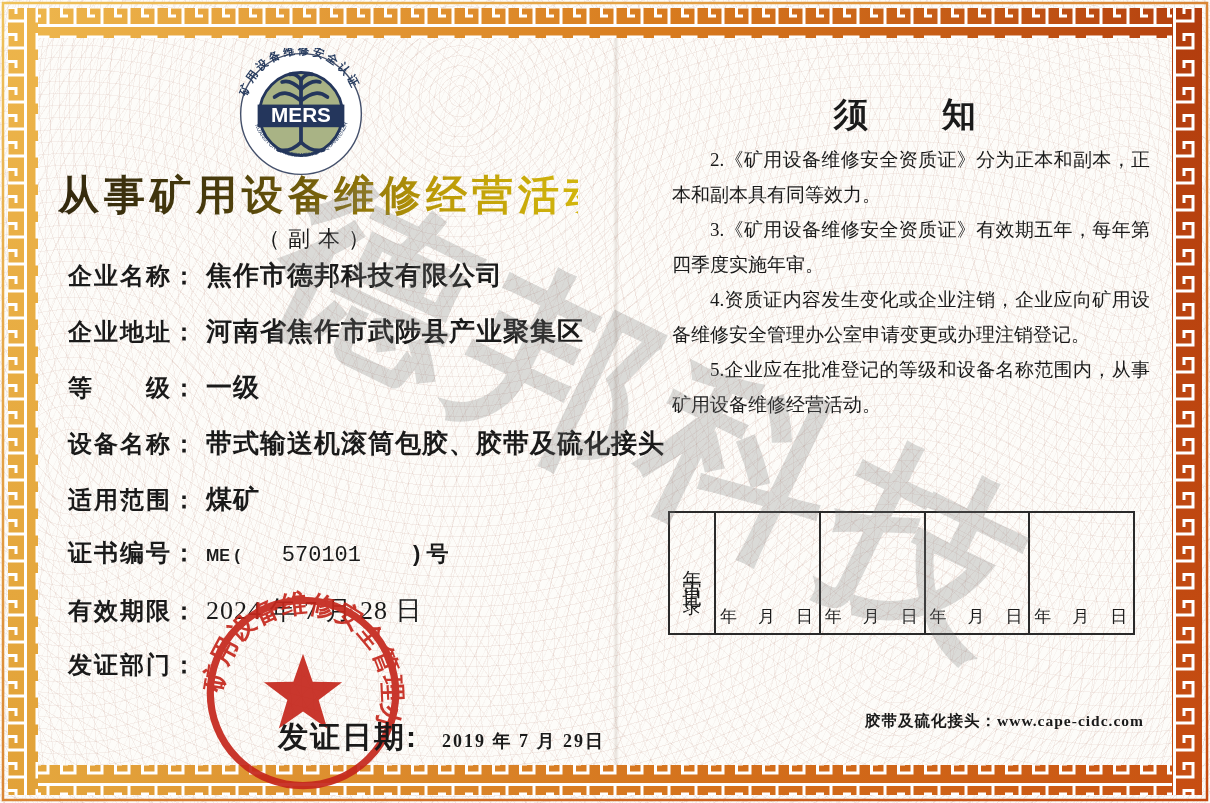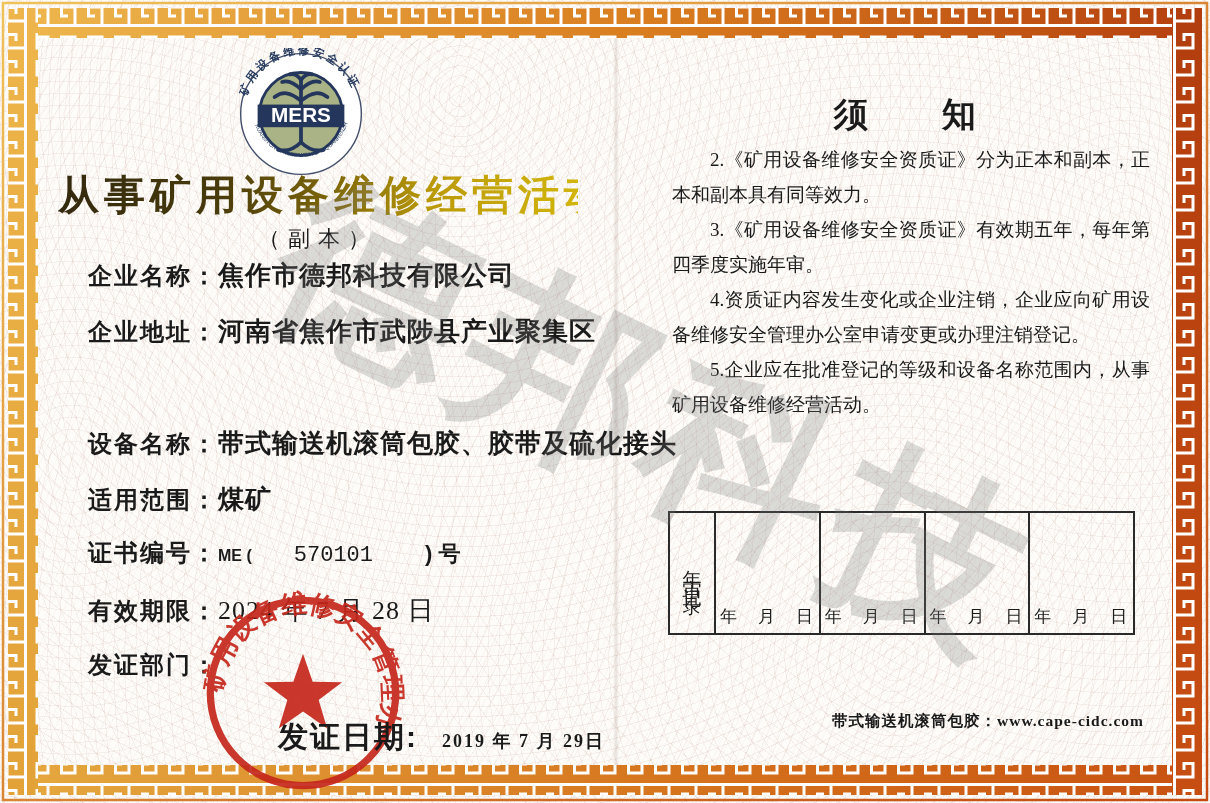--- a/index.html
+++ b/index.html
@@ -41,21 +41,21 @@
   .cert-title{
     position:absolute;left:58px;top:168px;width:520px;z-index:2;
     text-align:center;font-size:41px;font-weight:800;letter-spacing:5px;white-space:nowrap;
     background:linear-gradient(90deg,#33290e 0%,#473a0c 30%,#7c650a 52%,#bb9a08 72%,#d2b50c 100%);
     -webkit-background-clip:text;background-clip:text;color:transparent;
   }
   .cert-subtitle{
     position:absolute;left:58px;top:224px;width:520px;z-index:2;
     text-align:center;font-size:22px;letter-spacing:8px;font-family:var(--serif);
   }
-  .field-row{position:absolute;left:80px;z-index:2;display:flex;align-items:baseline;white-space:nowrap;text-align:right;}
+  .field-row{position:absolute;left:68px;z-index:2;display:flex;align-items:baseline;white-space:nowrap;}
   .f-label{
     font-weight:800;font-size:24px;letter-spacing:2px;width:138px;flex:0 0 auto;
   }
   .f-value{font-weight:600;font-size:26px;letter-spacing:1px;}
   .num{font-family:var(--serif);font-weight:400;}
   .certno-prefix{font-weight:600;font-size:16px;}
   .certno-number{font-family:Liberation Mono, monospace;font-size:22px;margin:0 52px 0 42px;}
   .certno-suffix{font-weight:600;font-size:22px;}
   .issue-date-row{position:absolute;left:278px;top:717px;z-index:6;display:flex;align-items:baseline;white-space:nowrap;}
   .issue-date-row .f-label{width:auto;margin-right:24px;font-size:30px;}
@@ -181,20 +181,24 @@
   <div class="cert-subtitle">（副本）</div>
 
   <div class="field-row" style="top:258px">
     <span class="f-label">企业名称：</span>
     <span class="f-value">焦作市德邦科技有限公司</span>
   </div>
   <div class="field-row" style="top:314px">
     <span class="f-label">企业地址：</span>
     <span class="f-value">河南省焦作市武陟县产业聚集区</span>
   </div>
+  <div class="field-row" style="top:370px">
+    <span class="f-label">等　　级：</span>
+    <span class="f-value">一级</span>
+  </div>
   <div class="field-row" style="top:482px">
     <span class="f-label">适用范围：</span>
     <span class="f-value">煤矿</span>
   </div>
   <div class="field-row" style="top:426px">
     <span class="f-label">设备名称：</span>
     <span class="f-value">带式输送机滚筒包胶、胶带及硫化接头</span>
   </div>
   <div class="field-row" style="top:537px">
     <span class="f-label">证书编号：</span>
@@ -237,16 +241,16 @@
 
   <div class="review-table">
     <div class="rt-header">年审记录</div>
     <div class="rt-cell">年　月　日</div>
     <div class="rt-cell">年　月　日</div>
     <div class="rt-cell">年　月　日</div>
     <div class="rt-cell">年　月　日</div>
   </div>
 
   <div class="query-url">
-    <span>带式输送机滚筒包胶：</span><span>www.cape-cidc.com</span>
+    <span>胶带及硫化接头：</span><span>www.cape-cidc.com</span>
   </div>
 
 </div>
 
 </body></html>

